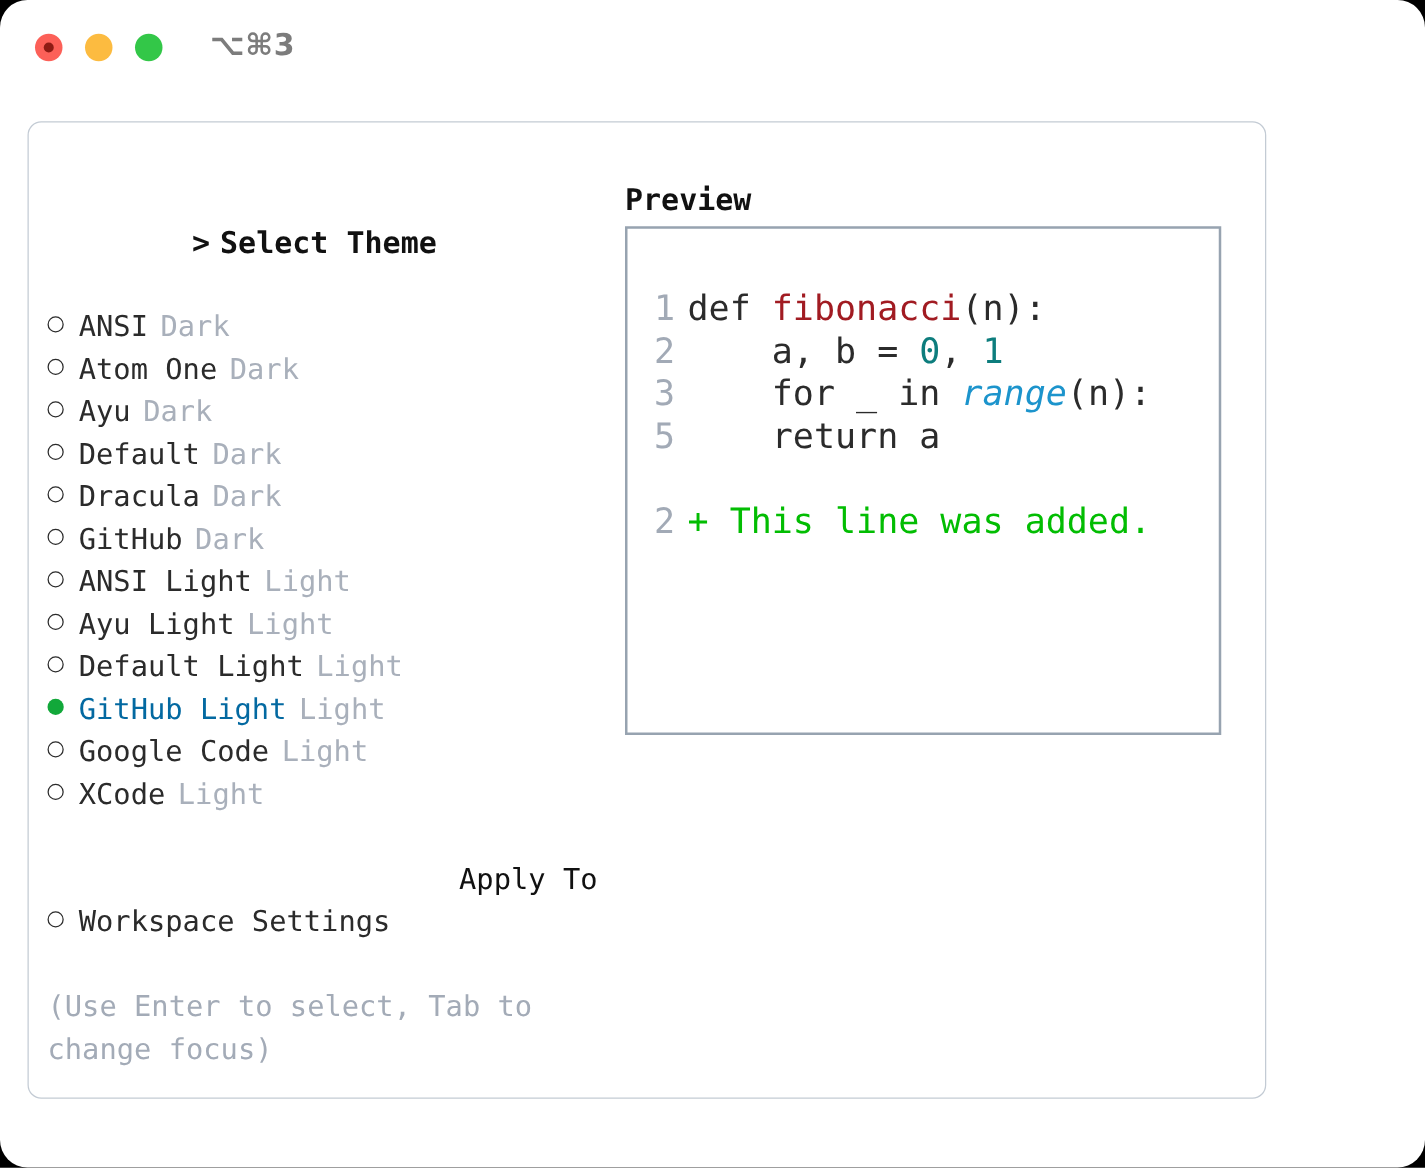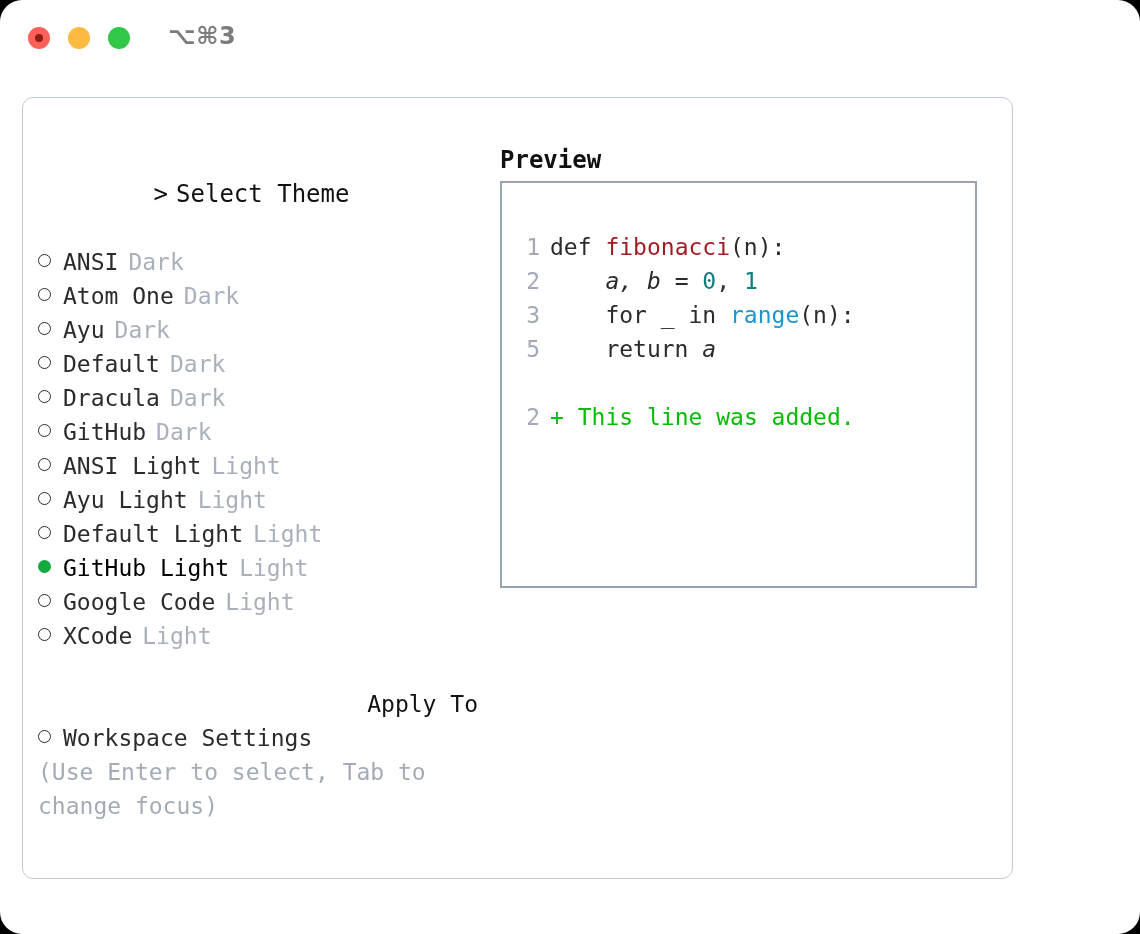--- a/index.html
+++ b/index.html
@@ -79,21 +79,21 @@
 
   
   .left-col {
     position: absolute;
     left: 15px; top: 45px;
     width: 440px;
   }
 
   .list-header {
     font-size: 24px;
-    font-weight: normal;
+    font-weight: bold;
     color: #111111;
     line-height: 34px;
     white-space: pre;
     letter-spacing: 0px;
   }
   .list-header .caret { margin-right: 8px; }
 
   .opt-row {
     display: flex;
     align-items: baseline;
@@ -118,39 +118,40 @@
   }
   .bullet.filled {
     border: none;
     background: #12a83a;
   }
   .bullet.none {
     border: none;
     background: transparent;
   }
   .opt-label { color: #2b2b2b; }
-  .opt-row.selected .opt-label { color: #000000; }
+  .opt-row.selected .opt-label { color: #0369a1; }
   .opt-variant {
     color: #a9b0bb;
     margin-left: 10px;
   }
 
   .section-gap { height: 34px; }
 
   .sub-header {
     font-size: 23px;
     color: #111111;
     line-height: 34px;
     white-space: pre;
     display: flex;
     align-items: baseline;
     justify-content: flex-end;
   }
 
   .hint {
+    margin-top: 34px;
     font-size: 23px;
     line-height: 34px;
     color: #a3abb7;
     width: 410px;
     white-space: pre-wrap;
   }
 
   
   .right-col {
     position: absolute;
@@ -165,36 +166,36 @@
     margin-bottom: 4px;
   }
   .code-box {
     width: 477px;
     height: 407px;
     border: 2px solid #97a3b0;
     box-sizing: border-box;
     padding: 47px 0 0 18px;
   }
   .code-line {
-    font-size: 23px;
+    font-size: 28px;
     line-height: 34px;
     white-space: pre;
     color: #2b2b2b;
   }
   .lineno {
     color: #a2aab6;
     display: inline-block;
     width: 20px;
     text-align: right;
     margin-right: 10px;
   }
   .tok-fn   { color: #a11b22; }
-  .tok-call { color: #1c94cc; }
+  .tok-call { color: #1c94cc; font-style: italic; }
   .tok-num  { color: #0d7d7d; }
-  .tok-var  { font-style: italic; color: #2b2b2b; }
+  .tok-var  { color: #2b2b2b; }
   .blank-line { height: 34px; }
   .diff-ctx { color: #6c757d; }
   .diff-del { color: #c0110f; }
   .diff-add { color: #02bd02; }
 </style>
 </head>
 <body>
 
 <div class="window">
 

